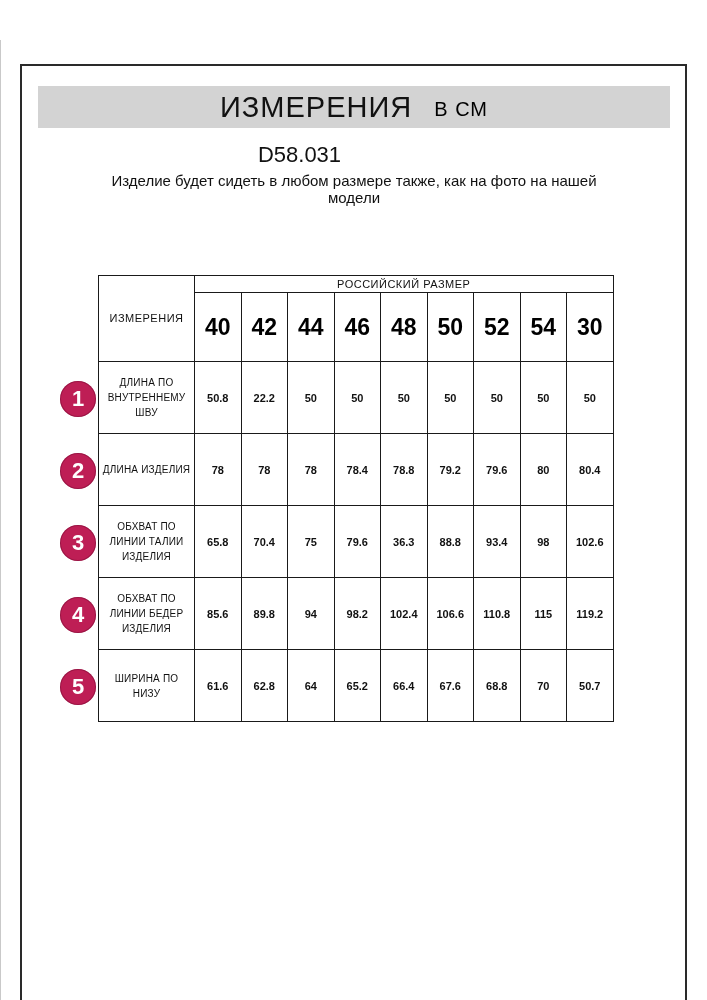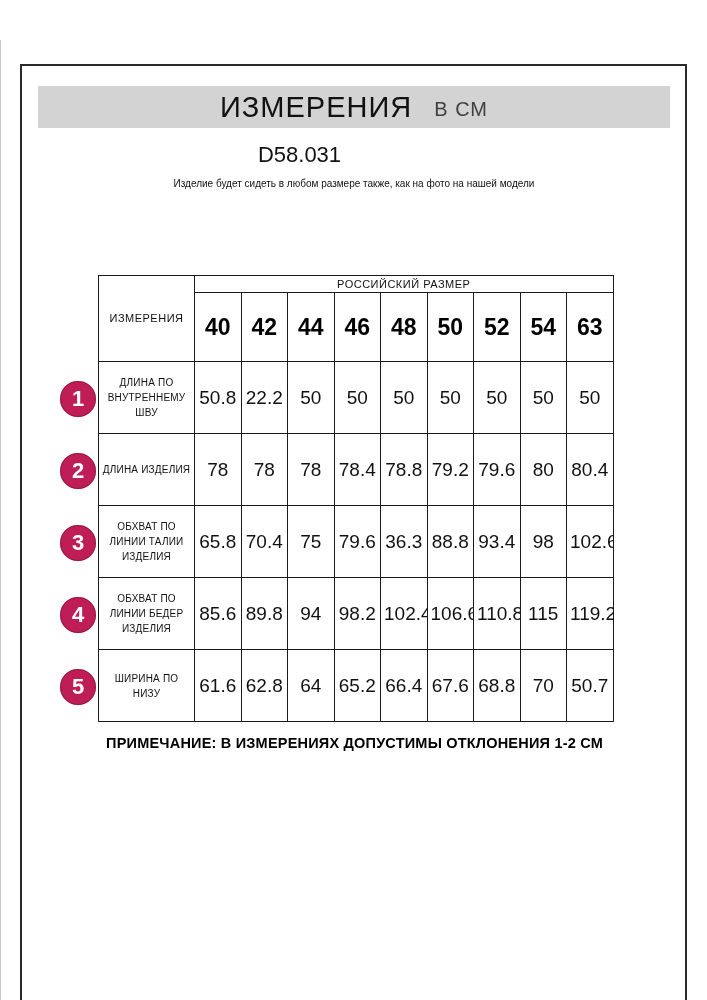--- a/index.html
+++ b/index.html
@@ -53,42 +53,42 @@
     font-size: 29px;
     font-weight: 700;
     letter-spacing: 1px;
     color: #000;
     margin-left: 26px;
   }
   .title-units {
     font-size: 20px;
     font-weight: 400;
     letter-spacing: 1px;
-    color: #404040;
+    color: #000000;
     margin-left: 22px;
     padding-top: 4px;
   }
   .article-code {
     position: absolute;
     left: 0;
     top: 102px;
     width: 597px;
     text-align: center;
     font-size: 22px;
     color: #111;
   }
   .description {
     position: absolute;
     left: 50%;
     transform: translateX(-50%);
     top: 132px;
     width: 530px;
     text-align: center;
-    font-size: 10px;
-    line-height: 23px;
+    font-size: 15px;
+    line-height: 17px;
     color: #111;
   }
   
   .table-wrap {
     position: absolute;
     left: 97px;
     top: 235px;
   }
   table.size-table {
     border-collapse: collapse;
@@ -125,21 +125,21 @@
     color: #000;
   }
   tbody tr.data-row { height: 72px; }
   tbody th.row-label {
     font-size: 10px;
     font-weight: 400;
     line-height: 15px;
     word-break: break-word;
     letter-spacing: 0.2px;
   }
-  tbody td.value-cell { font-size: 19px; font-weight: 400; }
+  tbody td.value-cell { font-size: 11px; font-weight: 700; }
   
   .badge-col {
     position: absolute;
     left: 58px;
     top: 323px;
     width: 38px;
     display: flex;
     flex-direction: column;
   }
   .badge-slot {
@@ -228,21 +228,21 @@
         </tr>
         <tr class="sizes-row">
             <th class="size-cell">40</th>
             <th class="size-cell">42</th>
             <th class="size-cell">44</th>
             <th class="size-cell">46</th>
             <th class="size-cell">48</th>
             <th class="size-cell">50</th>
             <th class="size-cell">52</th>
             <th class="size-cell">54</th>
-            <th class="size-cell">63</th>
+            <th class="size-cell">30</th>
           </tr>
       </thead>
       <tbody>
           <tr class="data-row">
             <th class="row-label">ДЛИНА ПО ВНУТРЕННЕМУ ШВУ</th>
             <td class="value-cell">50.8</td>
             <td class="value-cell">22.2</td>
             <td class="value-cell">50</td>
             <td class="value-cell">50</td>
             <td class="value-cell">50</td>
@@ -296,15 +296,14 @@
             <td class="value-cell">66.4</td>
             <td class="value-cell">67.6</td>
             <td class="value-cell">68.8</td>
             <td class="value-cell">70</td>
             <td class="value-cell">50.7</td>
           </tr>
         </tbody>
     </table>
   </div>
 
-  <div class="footer-note">ПРИМЕЧАНИЕ: В ИЗМЕРЕНИЯХ ДОПУСТИМЫ ОТКЛОНЕНИЯ 1-2 СМ</div>
 
 </div>
 
 </body></html>

